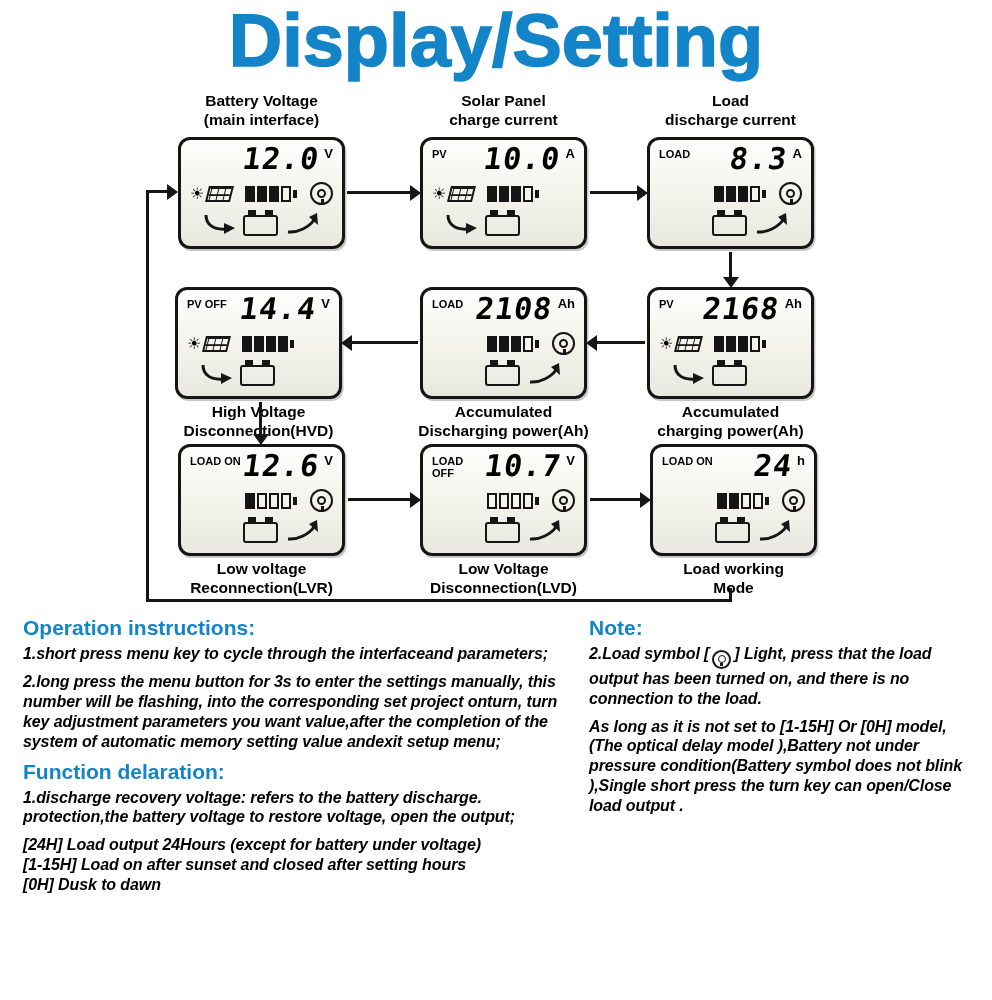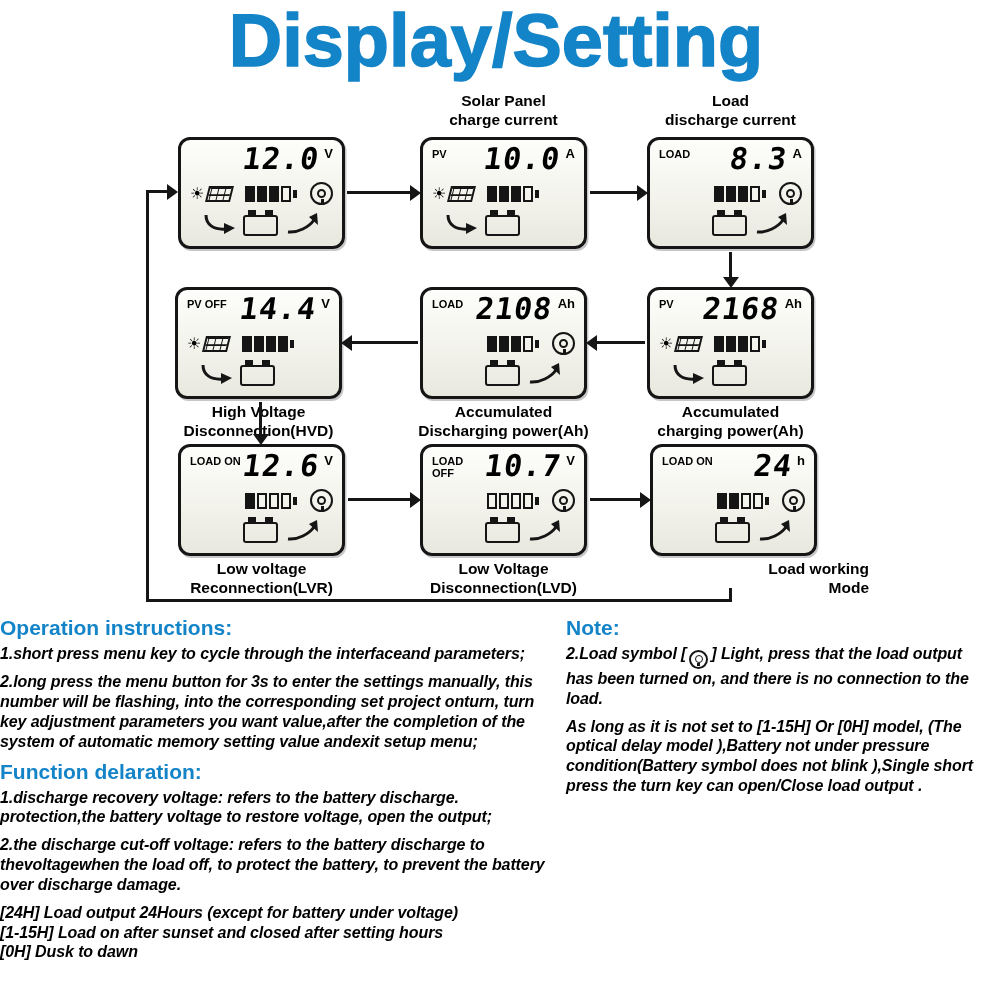--- a/index.html
+++ b/index.html
@@ -58,21 +58,21 @@
   .conn { position: absolute; background: #151515; }
   .conn.h { height: 3px; } .conn.v { width: 3px; }
   .conn.head-right::after { content: ""; position: absolute; left: 100%; top: 50%; transform: translateY(-50%);
     border: 8px solid transparent; border-right-width: 0; border-left: 11px solid #151515; }
   .conn.head-left::after { content: ""; position: absolute; right: 100%; top: 50%; transform: translateY(-50%);
     border: 8px solid transparent; border-left-width: 0; border-right: 11px solid #151515; }
   .conn.head-down::after { content: ""; position: absolute; top: 100%; left: 50%; transform: translateX(-50%);
     border: 8px solid transparent; border-bottom-width: 0; border-top: 11px solid #151515; }
   .caption { position: absolute; text-align: center; font-size: 15.5px; font-weight: bold; line-height: 1.18; white-space: pre-line; }
   
-  .text-cols { display: flex; gap: 16px; padding: 0 0; margin-top: 4px; }
+  .text-cols { display: flex; gap: 16px; padding: 0 23px; margin-top: 4px; }
   .col-left { flex: 0 0 550px; }
   .col-right { flex: 1; }
   .sec-heading { color: var(--accent, #1484c8); font-size: 21px; font-weight: bold; margin: 0 0 4px; }
   .fn-heading { margin-top: 7px; }
   .text-cols p { font-size: 16px; font-weight: bold; line-height: 1.24; margin: 0 0 8px; letter-spacing: -0.1px; font-style: italic; }
   .text-cols p.tight { margin: 0; }
   .bulb-icon.inline { width: 19px; height: 19px; border-width: 2px; margin: 0 3px; vertical-align: -4px; display: inline-flex; }
   .bulb-icon.inline .bulb-inner { width: 8px; height: 8px; border-width: 1.5px; }
   .bulb-icon.inline .bulb-inner::after { top: 7px; left: 1.5px; width: 2.5px; height: 3px; }
 </style>
@@ -109,20 +109,22 @@
         <path d="M4 2 C 4 12, 12 17, 24 16" fill="none" stroke="#151515" stroke-width="3"></path>
         <polygon points="22,21 33,15 22,10" fill="#151515"></polygon>
       </svg>
       <span class="batt"></span>
       <svg class="bulb-arrow" width="36" height="24" viewBox="0 0 36 24">
         <path d="M3 20 C 13 21, 24 15, 29 8" fill="none" stroke="#151515" stroke-width="3"></path>
         <polygon points="24,5 32,1 33,13" fill="#151515"></polygon>
       </svg>
     </div>
   </div>
+    <div class="caption" style="left: 150px; width: 223px; top: 8px;">Battery Voltage
+(main interface)</div>
     <div class="lcd" style="left: 420px; top: 53px;">
     <div class="lcd-top">
       <span class="lcd-label">PV</span>
       <span class="lcd-value">10.0</span>
       <span class="lcd-unit">A</span>
     </div>
     <div class="lcd-mid">
       <span class="pv-group">
         <span class="sun">☀</span>
         <span class="panel"></span>
@@ -396,21 +398,21 @@
         <path d="M4 2 C 4 12, 12 17, 24 16" fill="none" stroke="#151515" stroke-width="3"></path>
         <polygon points="22,21 33,15 22,10" fill="#151515"></polygon>
       </svg>
       <span class="batt"></span>
       <svg class="bulb-arrow" width="36" height="24" viewBox="0 0 36 24">
         <path d="M3 20 C 13 21, 24 15, 29 8" fill="none" stroke="#151515" stroke-width="3"></path>
         <polygon points="24,5 32,1 33,13" fill="#151515"></polygon>
       </svg>
     </div>
   </div>
-    <div class="caption" style="left: 646px; width: 223px; top: 476px; text-align: right;">Load working
+    <div class="caption" style="left: 622px; width: 223px; top: 476px;">Load working
 Mode</div>
     <div class="conn h head-right" style="left: 347px; top: 107px; width: 63px;"></div>
     <div class="conn h head-right" style="left: 590px; top: 107px; width: 47px;"></div>
     <div class="conn v head-down" style="left: 729px; top: 168px; height: 25px;"></div>
     <div class="conn h head-left" style="left: 597px; top: 257px; width: 48px;"></div>
     <div class="conn h head-left" style="left: 352px; top: 257px; width: 66px;"></div>
     <div class="conn v head-down" style="left: 259px; top: 318px; height: 32px;"></div>
     <div class="conn h head-right" style="left: 348px; top: 414px; width: 62px;"></div>
     <div class="conn h head-right" style="left: 590px; top: 414px; width: 50px;"></div>
     <div class="conn v" style="left: 146px; top: 108px; height: 410px;"></div>
@@ -419,21 +421,20 @@
     <div class="conn h head-right" style="left: 146px; top: 106px; width: 21px;"></div>
   </div>
 
 <div class="text-cols">
   <div class="col-left">
     <h2 class="sec-heading">Operation instructions:</h2>
     <p>1.short press menu key to cycle through the interfaceand parameters;</p>
     <p>2.long press the menu button for 3s to enter the settings manually, this number will be flashing, into the corresponding set project onturn, turn key adjustment parameters you want value,after the completion of the system of automatic memory setting value andexit setup menu;</p>
     <h2 class="sec-heading fn-heading">Function delaration:</h2>
     <p>1.discharge recovery voltage: refers to the battery discharge. protection,the battery voltage to restore voltage, open the output;</p>
-    <p>2.the discharge cut-off voltage: refers to the battery discharge to thevoltagewhen the load off, to protect the battery, to prevent the battery over discharge damage.</p>
     <p class="tight">[24H] Load output 24Hours (except for battery under voltage)</p>
     <p class="tight">[1-15H] Load on after sunset and closed after setting hours</p>
     <p class="tight">[0H] Dusk to dawn</p>
   </div>
   <div class="col-right">
     <h2 class="sec-heading">Note:</h2>
     <p><span>2.Load symbol [</span><span class="bulb-icon inline">
           <span class="bulb-inner"></span>
         </span><span>] Light, press that the load output has been turned on, and there is no connection to the load.</span></p>
     <p>As long as it is not set to [1-15H] Or [0H] model, (The optical delay model ),Battery not under pressure condition(Battery symbol does not blink ),Single short press the turn key can open/Close load output .</p>

